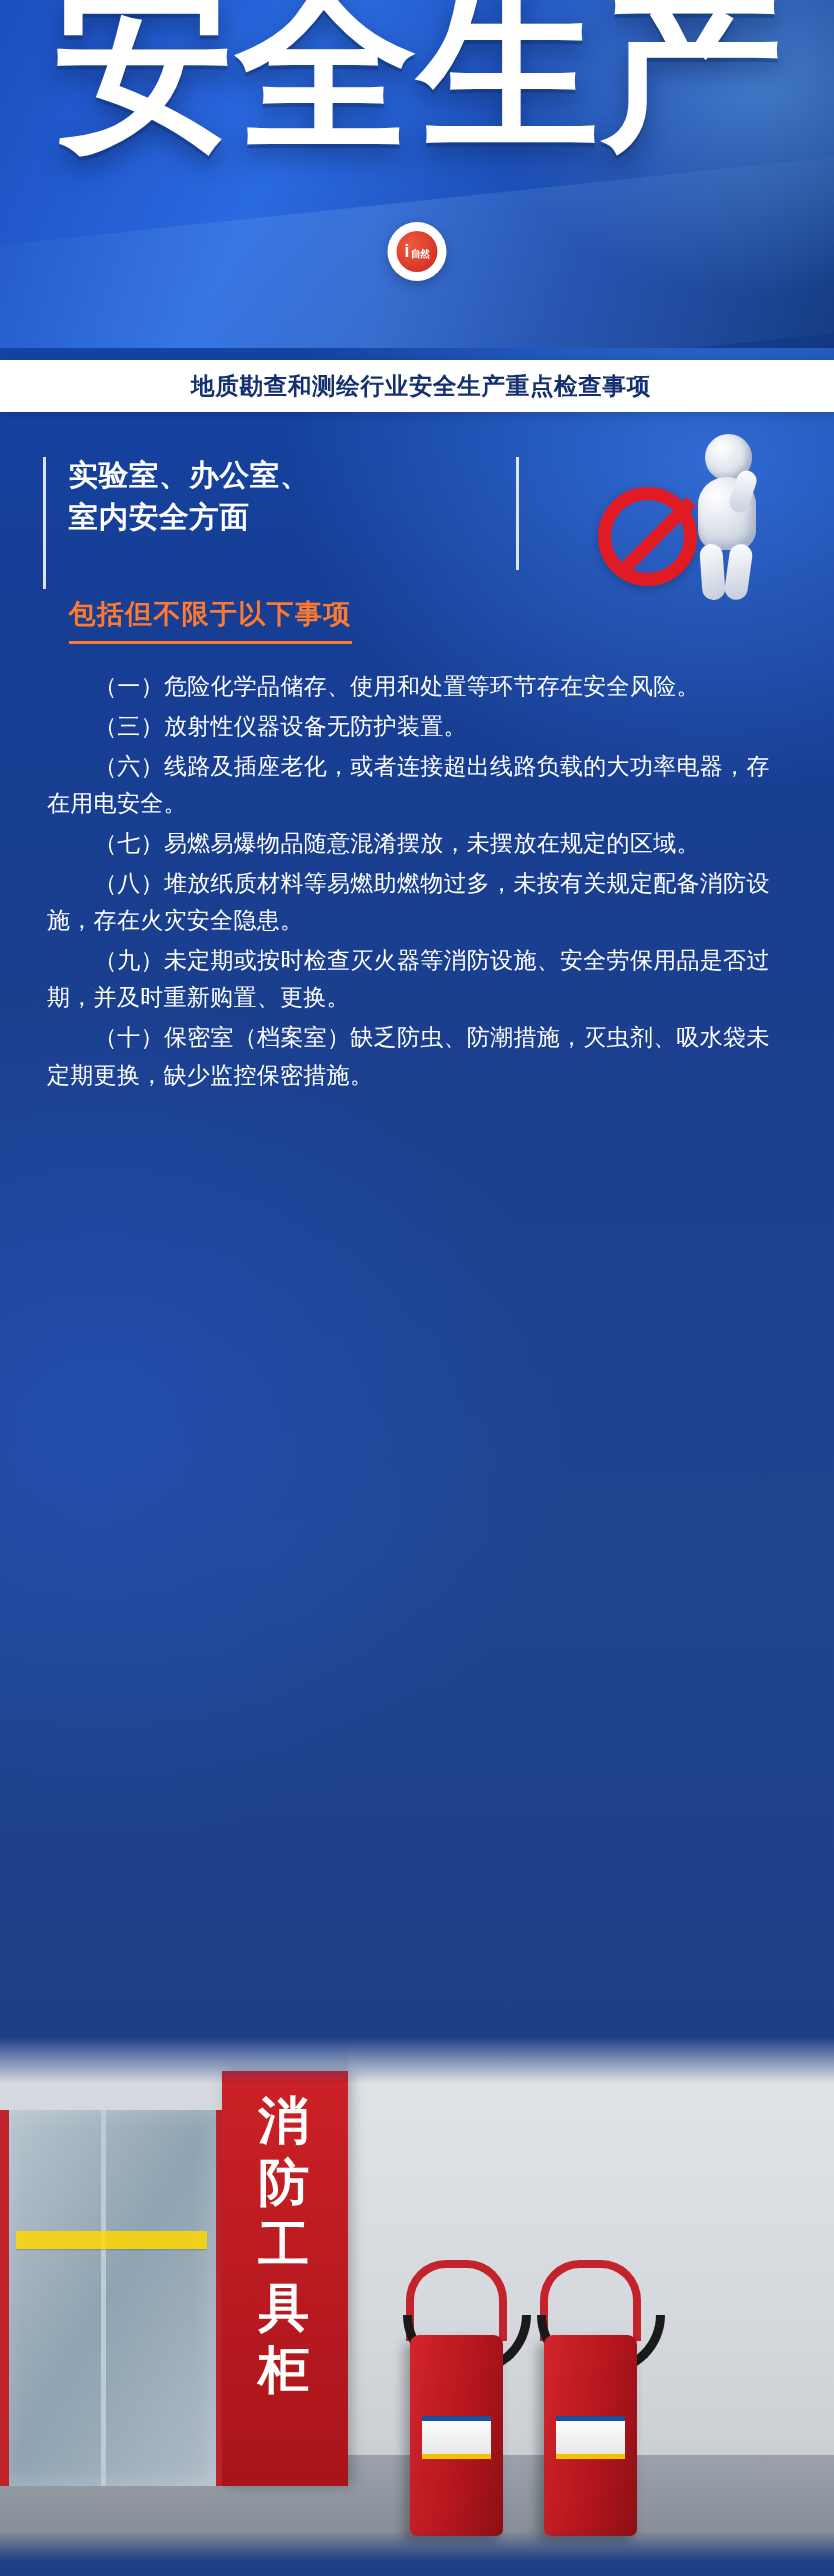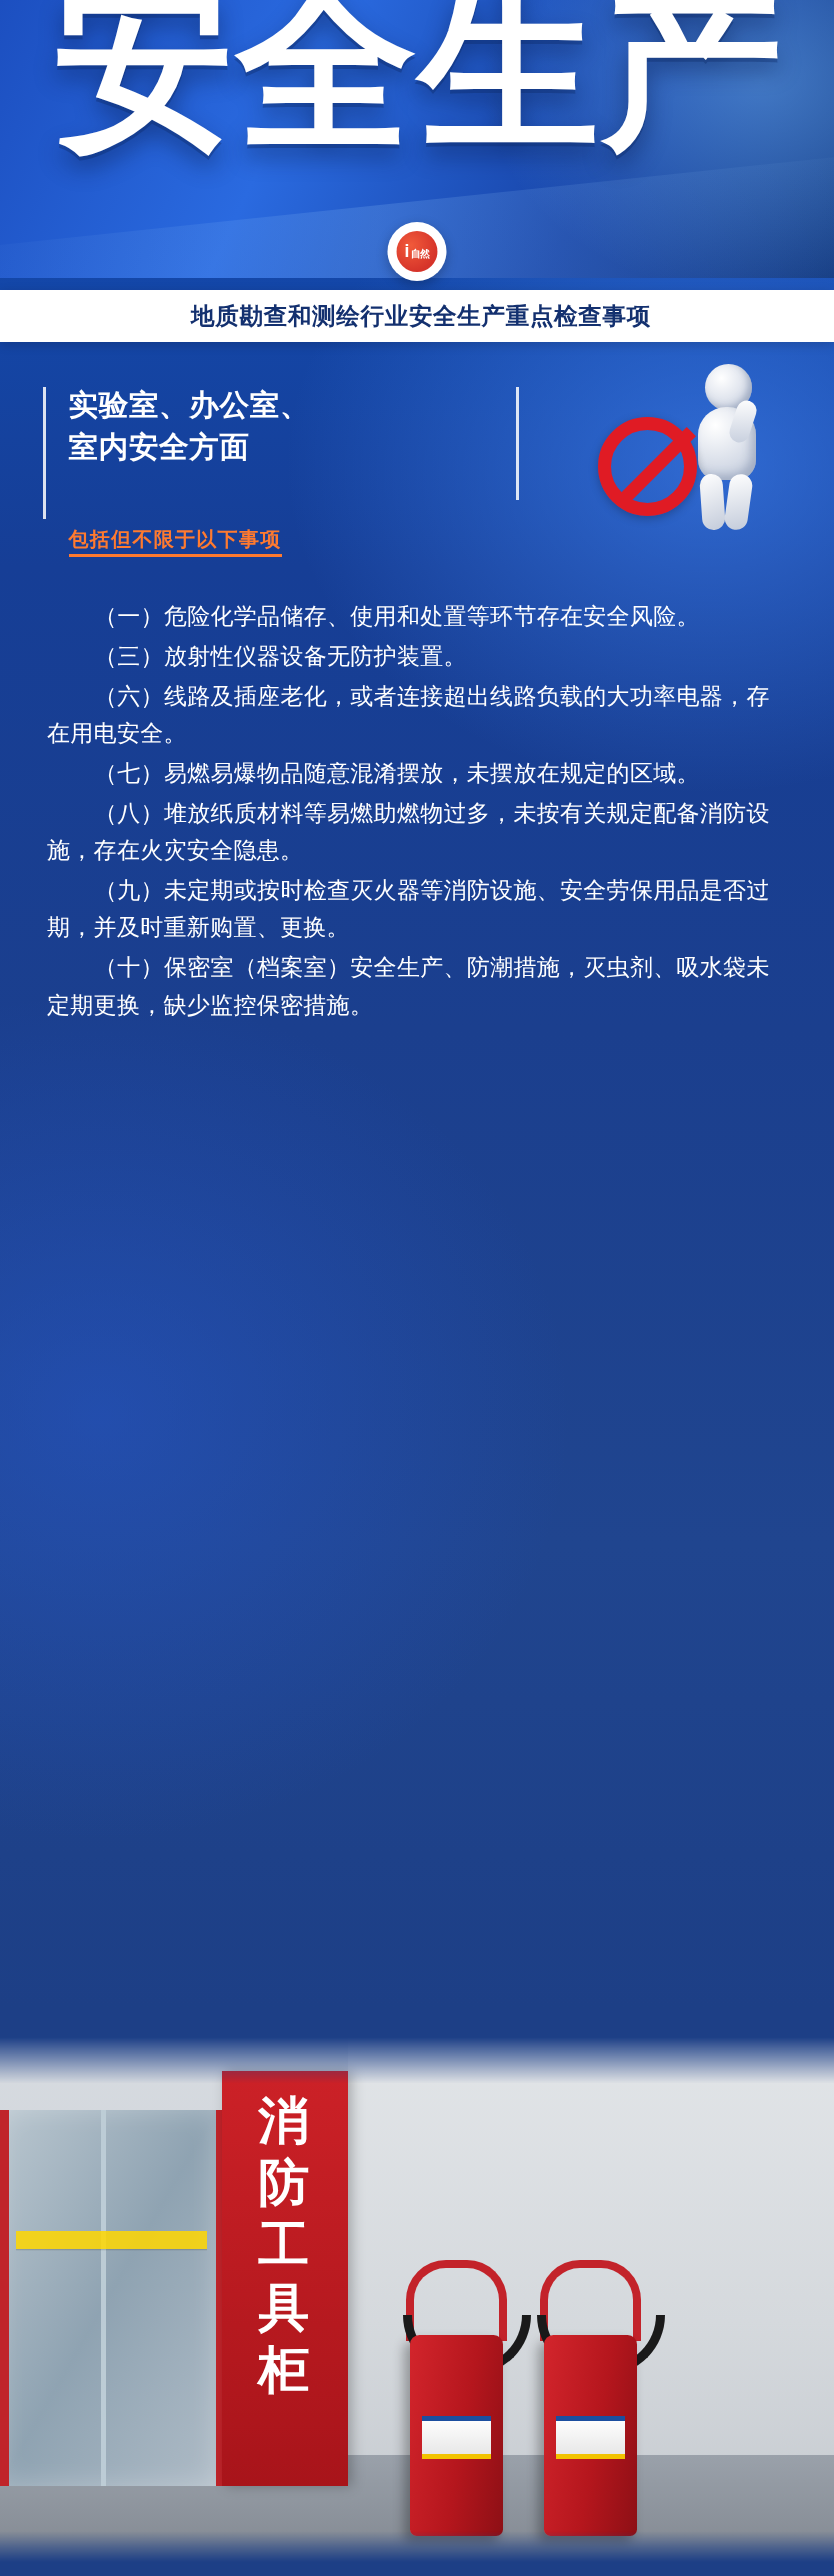--- a/index.html
+++ b/index.html
@@ -15,21 +15,21 @@
     overflow: hidden;
     background:
       radial-gradient(ellipse 604px 470px at 85% 18%, rgba(70,140,255,0.55), rgba(70,140,255,0) 70%),
       radial-gradient(ellipse 672px 604px at 12% 55%, rgba(40,90,210,0.45), rgba(40,90,210,0) 70%),
       linear-gradient(180deg, #1b58c8 0%, #1349ad 8%, #163e96 22%, #1b3f8e 40%, #20458f 60%, #1d3f86 78%, #18356f 100%);
   }
 
   
   .hero {
     position: relative;
-    height: 278px;
+    height: 348px;
     overflow: hidden;
     background:
       linear-gradient(115deg, #1c4fc0 0%, #2a6ae0 35%, #1845a8 70%, #12387f 100%);
   }
   .hero .glow {
     position: absolute;
     width: 604px; height: 470px;
     left: 55%; top: -154px;
     background: radial-gradient(ellipse at center, rgba(120,190,255,0.45), rgba(120,190,255,0) 65%);
   }
@@ -135,24 +135,24 @@
     font-size: 29.5px;
     font-weight: 700;
     line-height: 1.42;
     letter-spacing: 0.7px;
   }
   .sec-head .tag {
     position: absolute;
     left: 25.5px;
     top: 142px;
     color: #ff7a2f;
-    font-size: 20px;
+    font-size: 27px;
     font-weight: 700;
     letter-spacing: 1.3px;
-    padding-bottom: 4px;
+    padding-bottom: 12px;
   }
   .sec-head .tag::after {
     content: "";
     position: absolute;
     left: 0; right: 0; bottom: 0;
     height: 2.7px;
     background: #ff7a2f;
   }
 
   
@@ -393,21 +393,21 @@
       </div>
     </div>
 
     <div class="body-list">
       <p>（一）危险化学品储存、使用和处置等环节存在安全风险。</p>
       <p>（三）放射性仪器设备无防护装置。</p>
       <p>（六）线路及插座老化，或者连接超出线路负载的大功率电器，存在用电安全。</p>
       <p>（七）易燃易爆物品随意混淆摆放，未摆放在规定的区域。</p>
       <p>（八）堆放纸质材料等易燃助燃物过多，未按有关规定配备消防设施，存在火灾安全隐患。</p>
       <p>（九）未定期或按时检查灭火器等消防设施、安全劳保用品是否过期，并及时重新购置、更换。</p>
-      <p>（十）保密室（档案室）安全生产、防潮措施，灭虫剂、吸水袋未定期更换，缺少监控保密措施。</p>
+      <p>（十）保密室（档案室）缺乏防虫、防潮措施，灭虫剂、吸水袋未定期更换，缺少监控保密措施。</p>
     </div>
   </div>
 
   <div class="photo">
     <div class="scene">
       <div class="wall"></div>
       <div class="floor"></div>
 
       <div class="cab">
         <div class="divider d1"></div>

